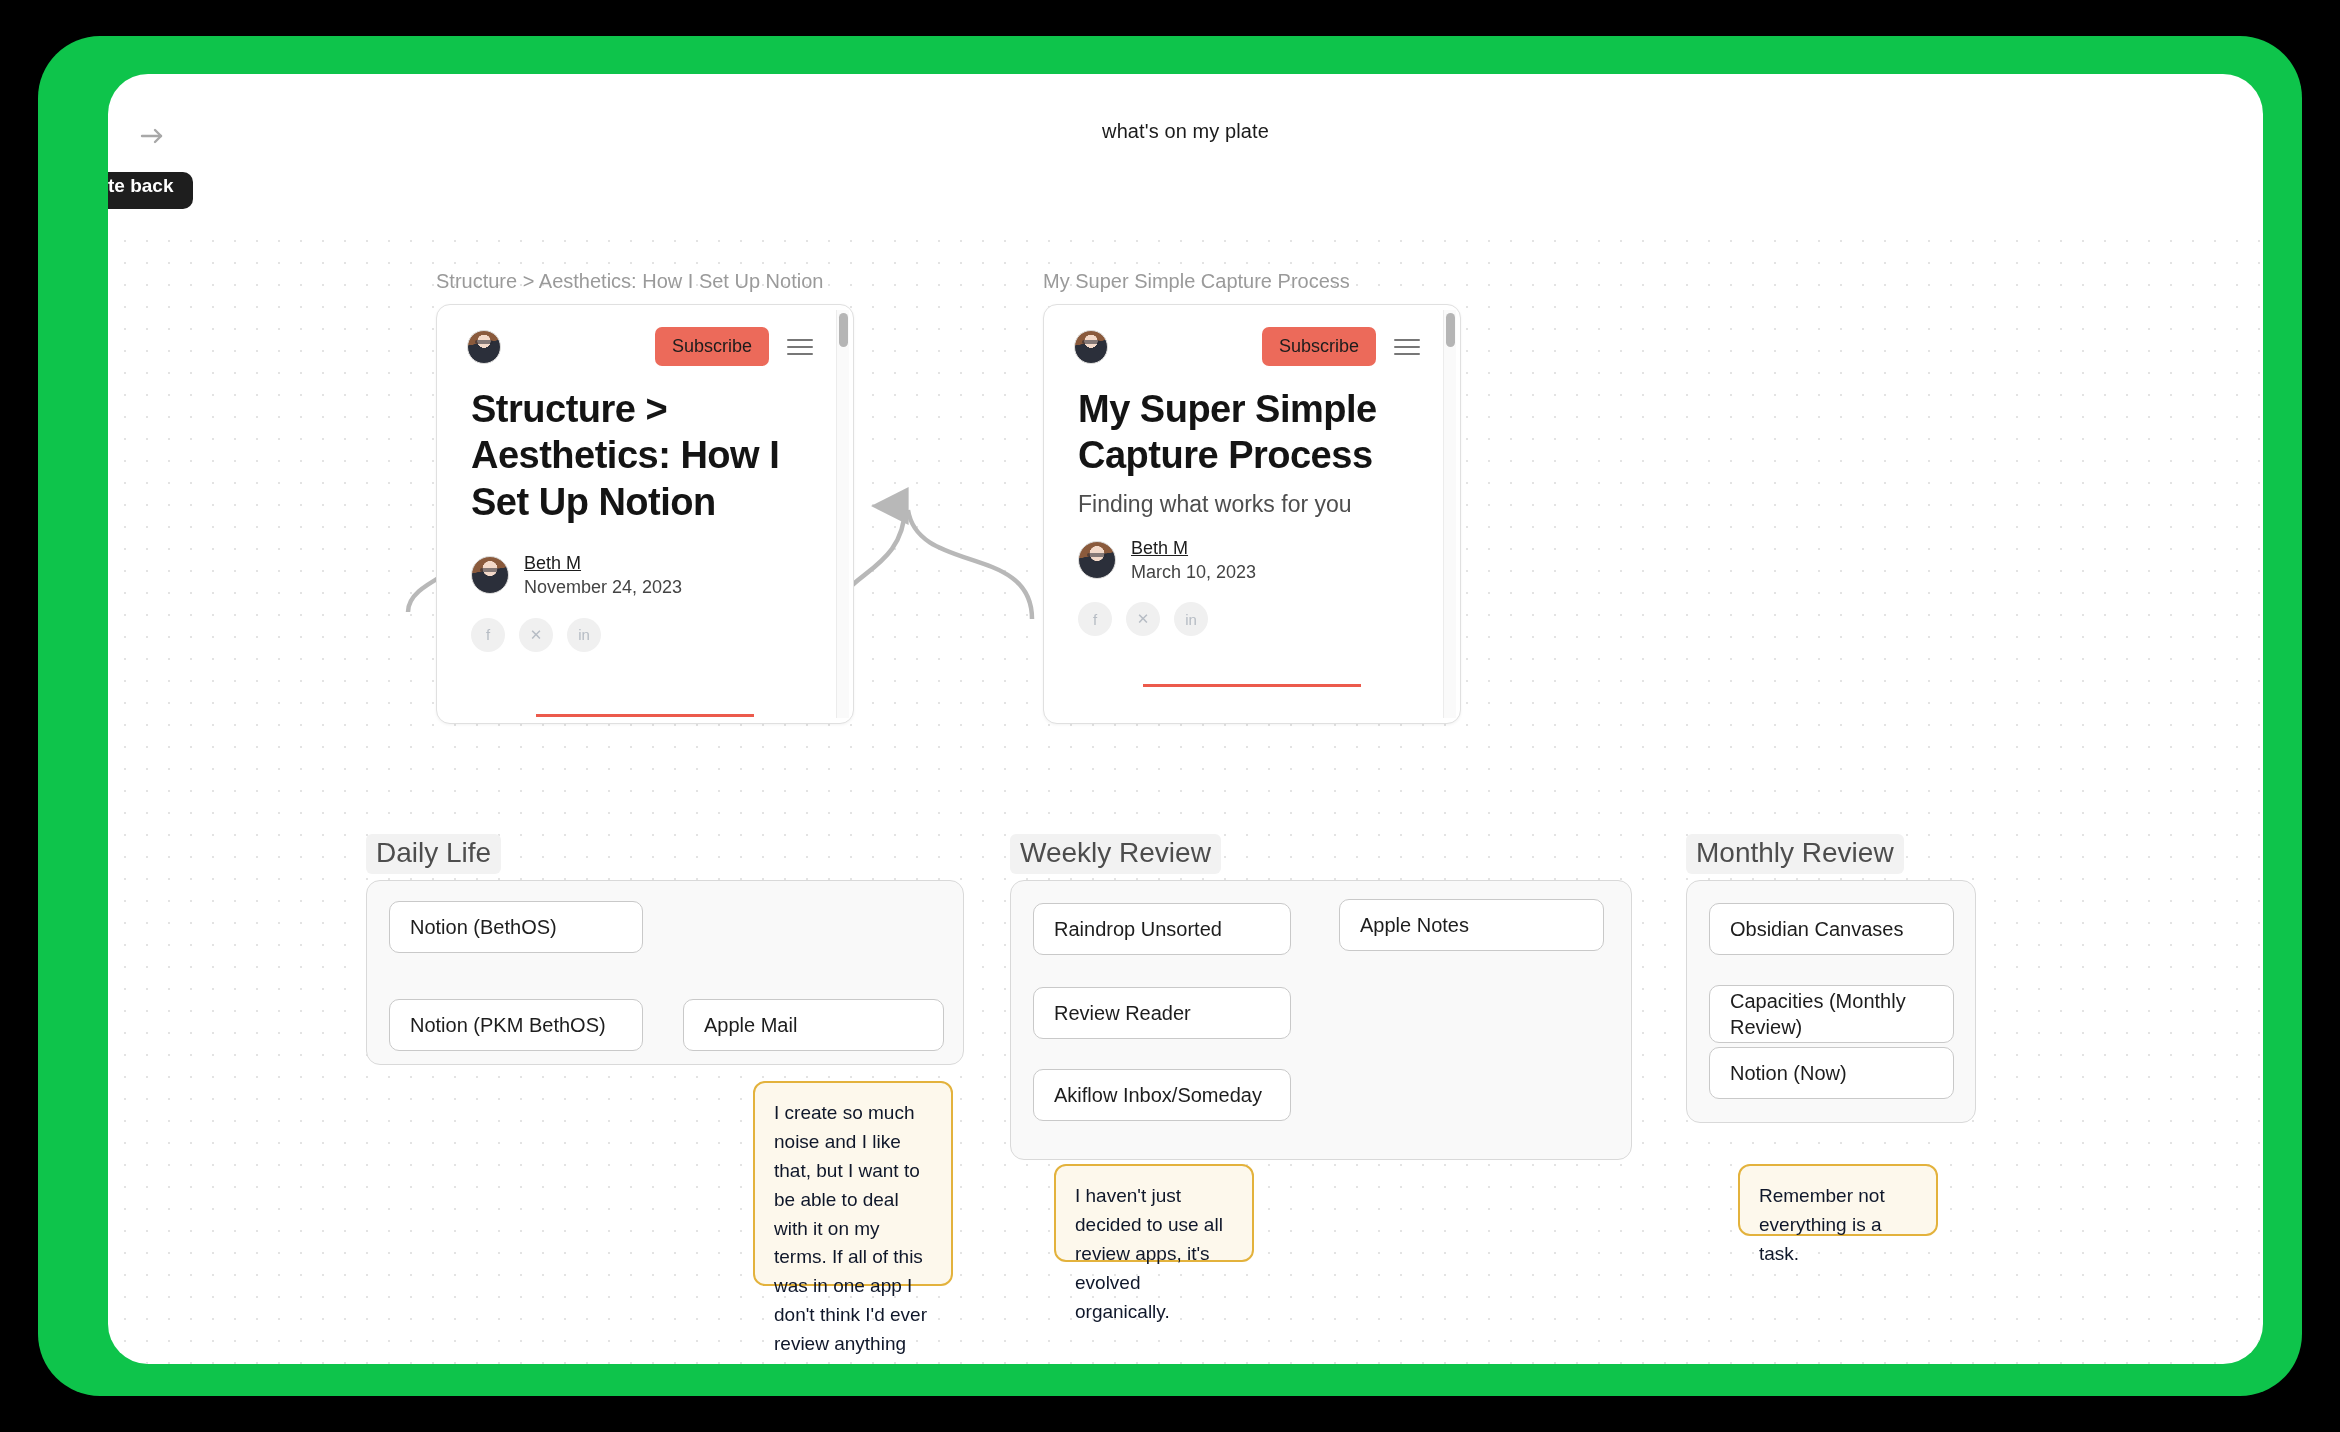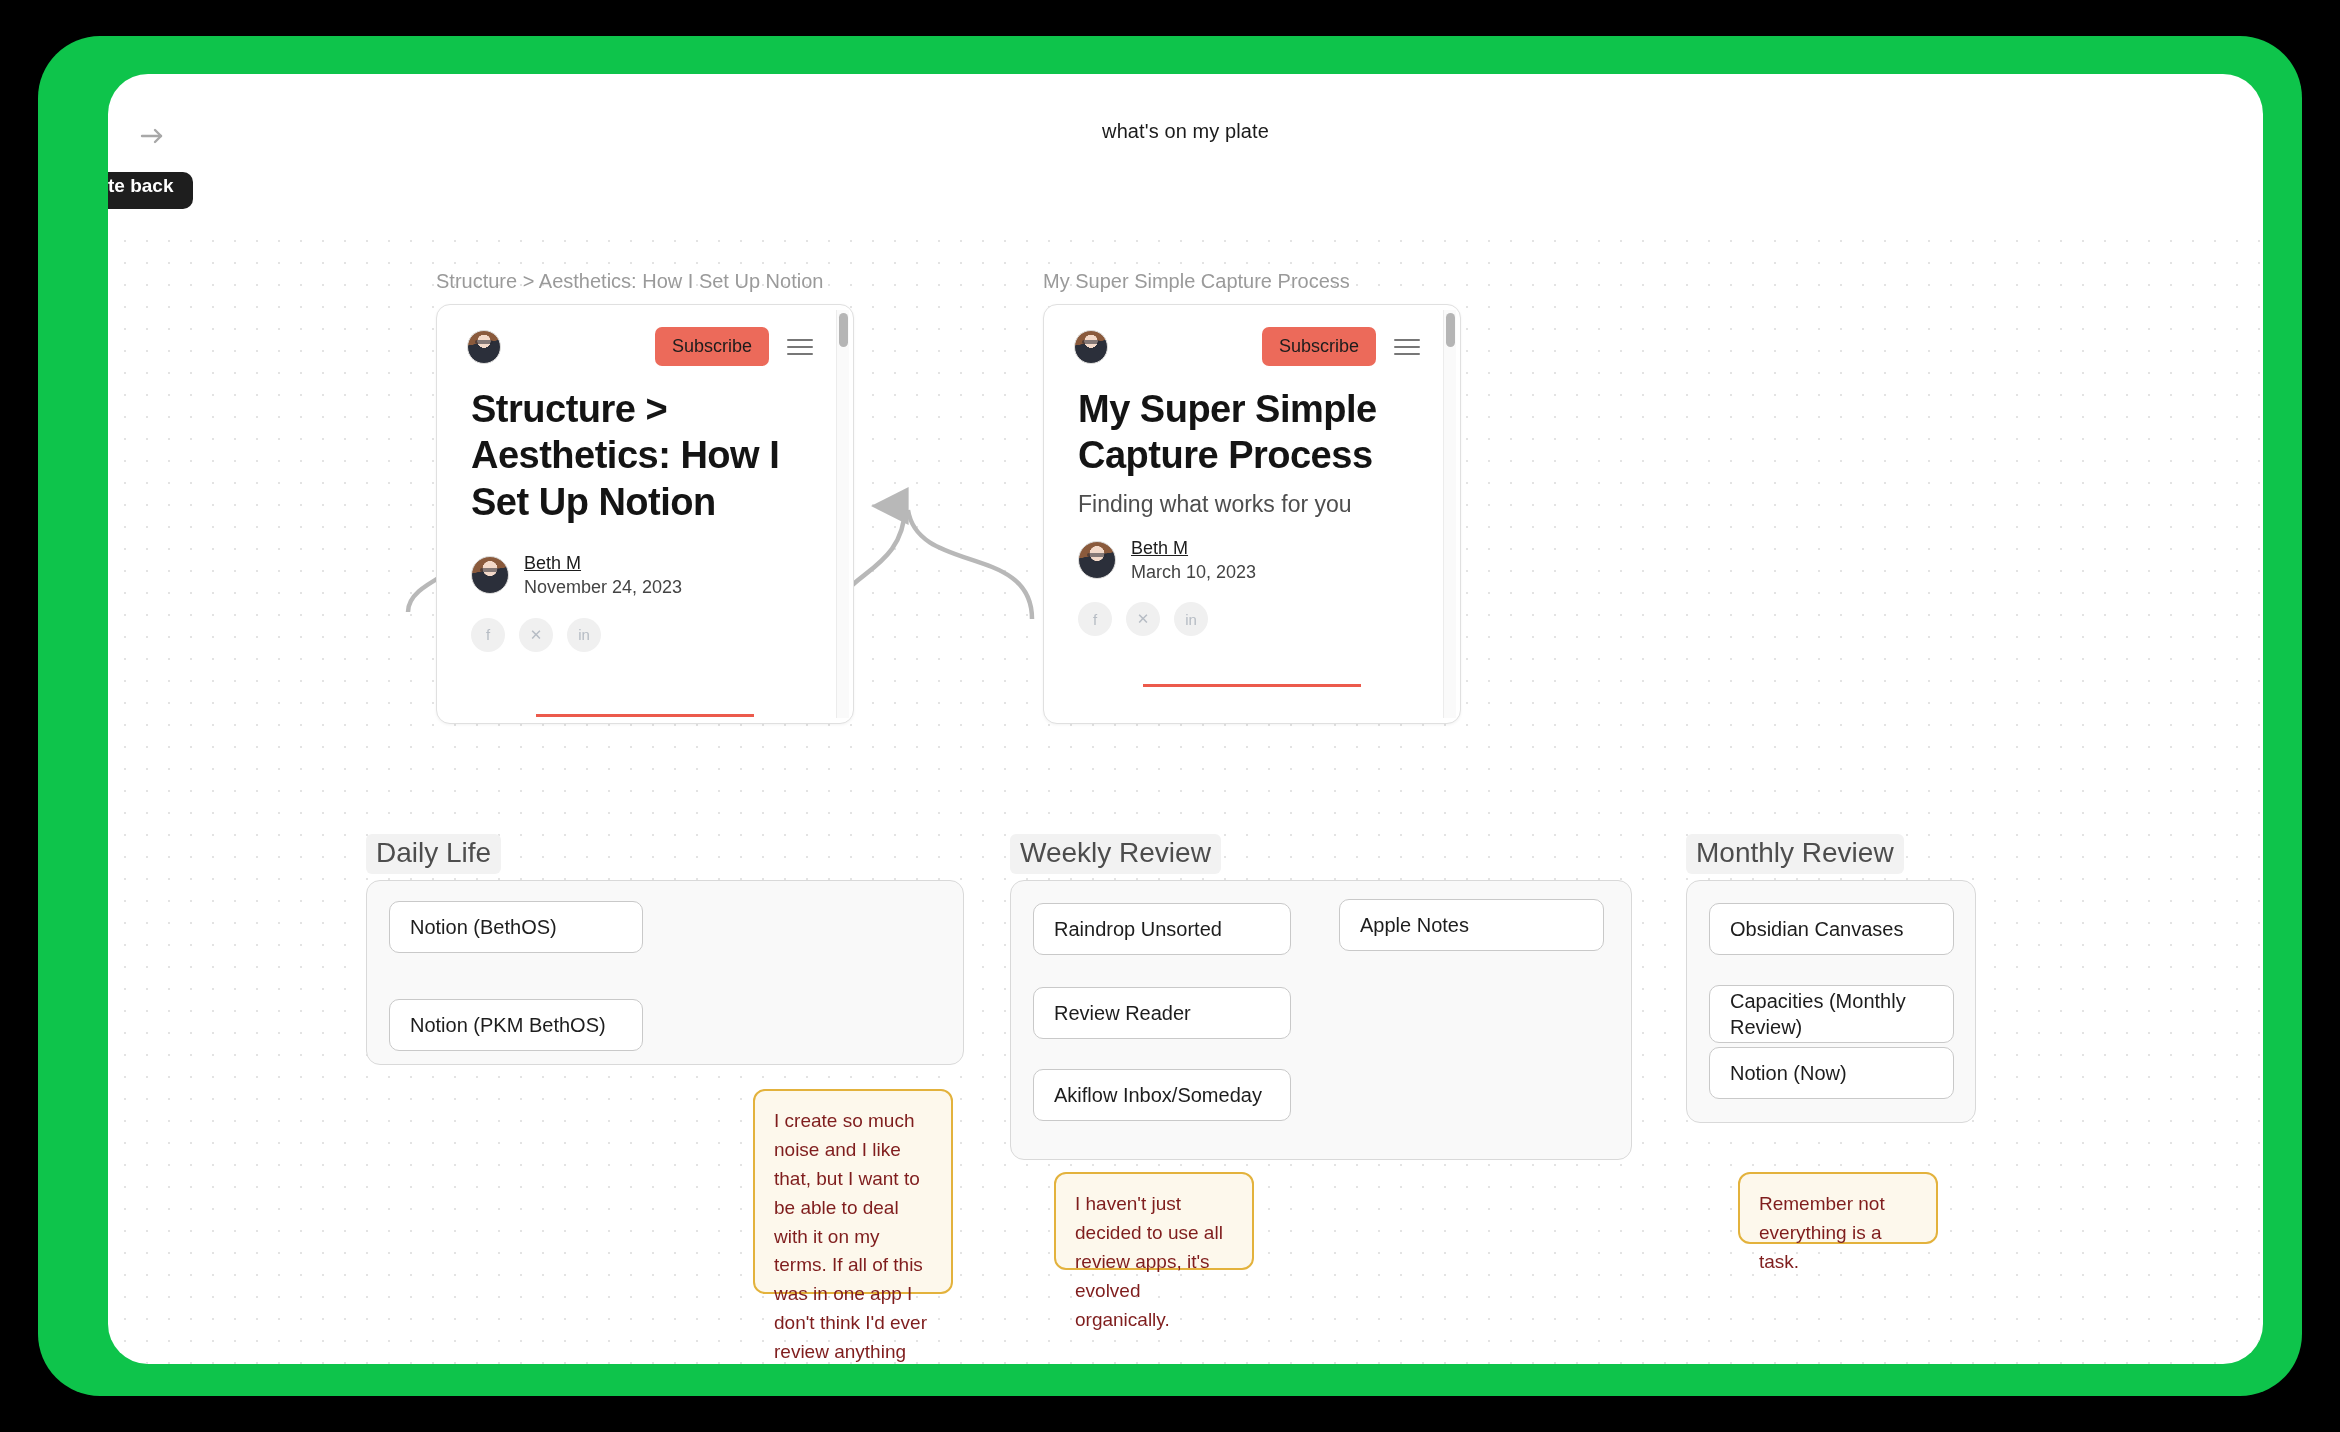--- a/index.html
+++ b/index.html
@@ -222,23 +222,22 @@
 
   
   .note {
     position: absolute;
     background: #fdf8ec;
     border: 2.5px solid #e3b23c;
     border-radius: 12px;
     padding: 16px 19px;
     font-size: 19px;
     line-height: 1.52;
-    color: #7f1d1d;
-    cursor: pointer;
-    margin-top: 8px;
+    color: #0f172a;
+    cursor: pointer;
   }
 
   
   #arrows {
     position: absolute;
     left: 0; top: 0;
     width: 100%; height: 100%;
     pointer-events: none;
   }
 </style>
@@ -350,20 +349,23 @@
 
     <div class="group" style="left:258px; top:760px;">
       <div class="group-label">Daily Life</div>
       <div class="group-box" style="width:598px; height:185px;">
         <div class="node" style="left:22px; top:20px; width:254px; height:52px;">
           <span>Notion (BethOS)</span>
         </div>
         <div class="node" style="left:22px; top:118px; width:254px; height:52px;">
           <span>Notion (PKM BethOS)</span>
         </div>
+        <div class="node" style="left:316px; top:118px; width:261px; height:52px;">
+          <span>Apple Mail</span>
+        </div>
       </div>
     </div>
 
     <div class="group" style="left:902px; top:760px;">
       <div class="group-label">Weekly Review</div>
       <div class="group-box" style="width:622px; height:280px;">
         <div class="node" style="left:22px; top:22px; width:258px; height:52px;">
           <span>Raindrop Unsorted</span>
         </div>
         <div class="node" style="left:22px; top:106px; width:258px; height:52px;">

